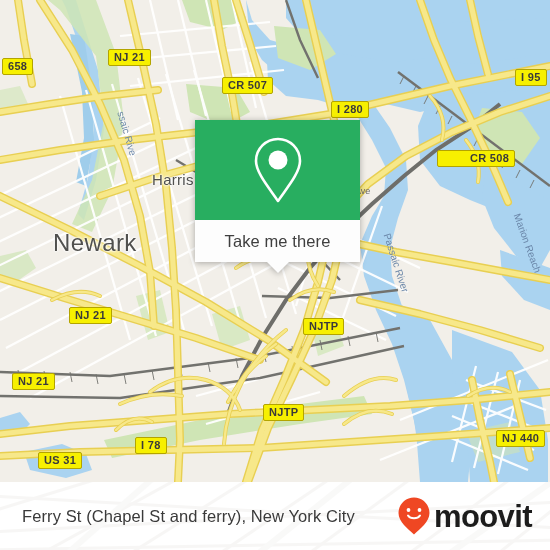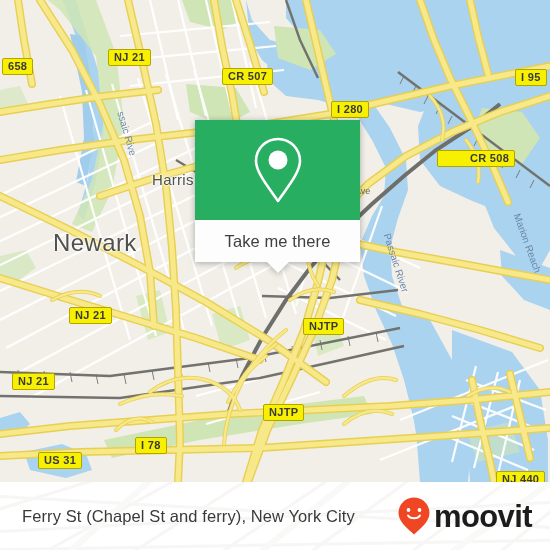--- a/index.html
+++ b/index.html
@@ -383,31 +383,31 @@
           <path d="M468,396 Q490,382 510,392"></path>
           <path d="M116,430 Q134,412 152,422"></path>
           <path d="M236,268 Q258,252 280,260"></path>
         </g>
       </g>
     </svg>
 
     <div>
       <div class="shield" style="left:2px;  top:58px;">658</div>
       <div class="shield" style="left:108px;top:49px;">NJ 21</div>
-      <div class="shield" style="left:222px;top:68px;">CR 507</div>
+      <div class="shield" style="left:222px;top:77px;">CR 507</div>
       <div class="shield" style="left:331px;top:101px;">I 280</div>
       <div class="shield" style="left:515px;top:69px;">I 95</div>
       <div class="shield" style="left:437px;top:150px;padding-left:32px;">CR 508</div>
       <div class="shield" style="left:69px; top:307px;">NJ 21</div>
       <div class="shield" style="left:303px;top:318px;">NJTP</div>
       <div class="shield" style="left:12px; top:373px;">NJ 21</div>
       <div class="shield" style="left:263px;top:404px;">NJTP</div>
       <div class="shield" style="left:135px;top:437px;">I 78</div>
       <div class="shield" style="left:38px; top:452px;">US 31</div>
-      <div class="shield" style="left:496px;top:430px;margin-top:41px;">NJ 440</div>
+      <div class="shield" style="left:496px;top:430px;">NJ 440</div>
     </div>
 
     <div class="place city" style="left:53px; top:229px;">Newark</div>
     <div class="place town" style="left:152px;top:151px;">Harris</div>
 
     <div class="water-label" style="left:392px;top:232px;transform:rotate(72deg);transform-origin:0 0;">Passaic River</div>
     <div class="water-label" style="left:522px;top:212px;transform:rotate(70deg);transform-origin:0 0;">Marion Reach</div>
     <div class="water-label" style="left:126px;top:110px;transform:rotate(74deg);transform-origin:0 0;">ssaic Rive</div>
     <div class="street-label" style="left:355px;top:186px;">Ave</div>
 

